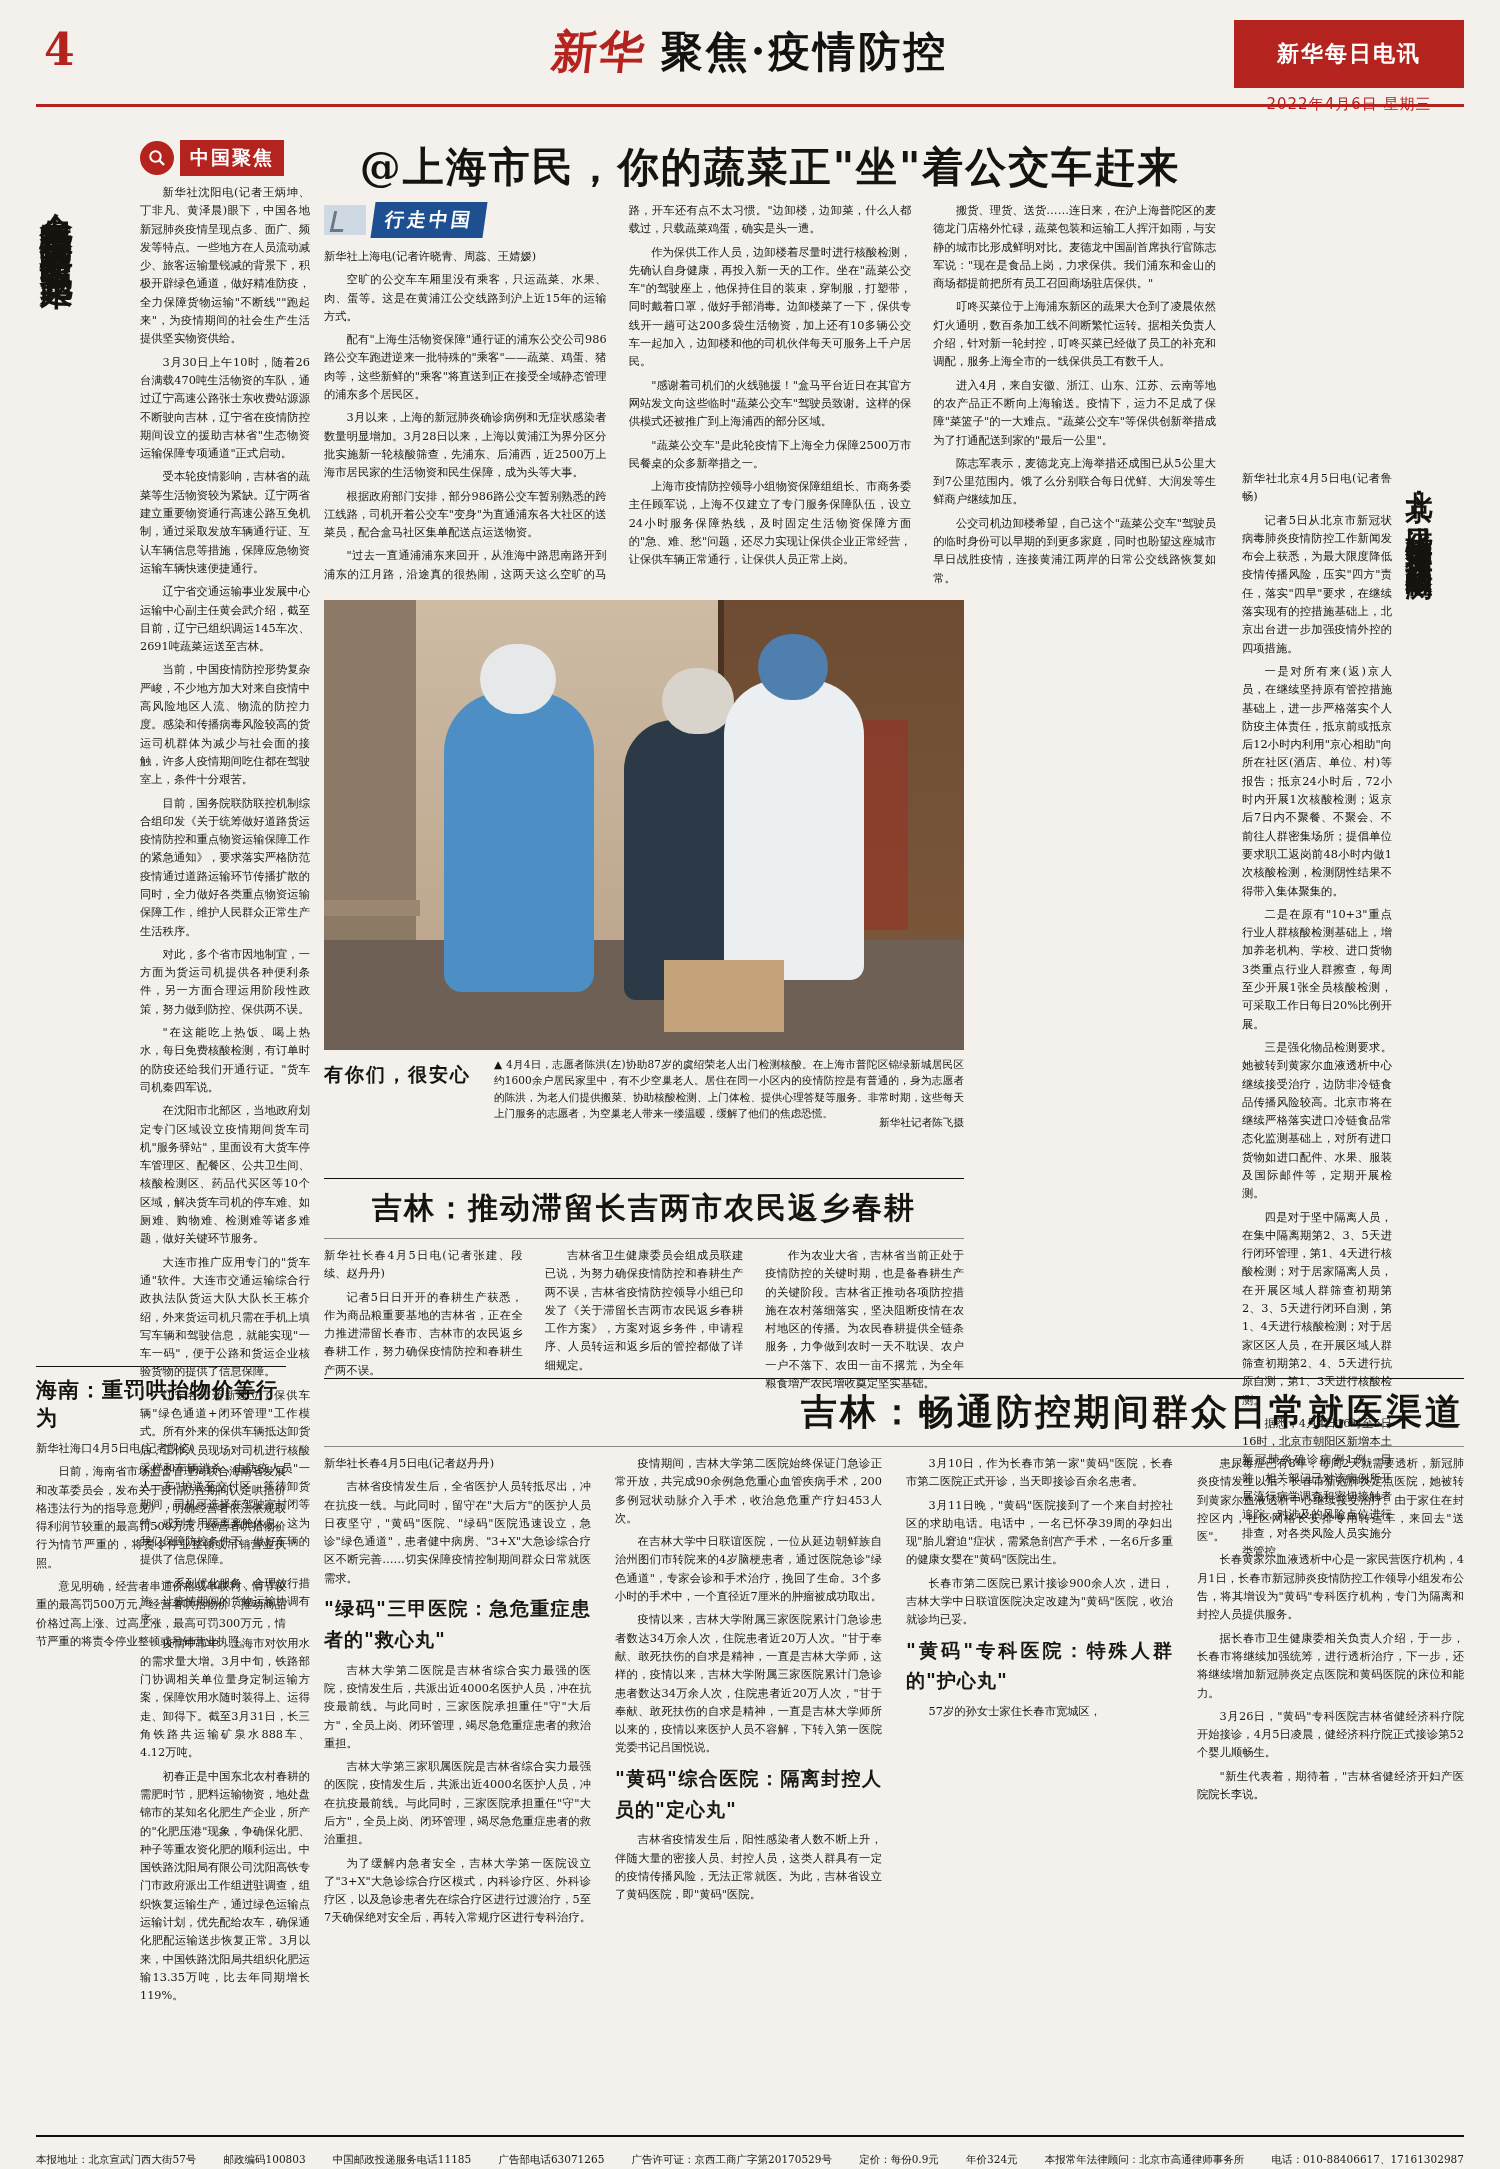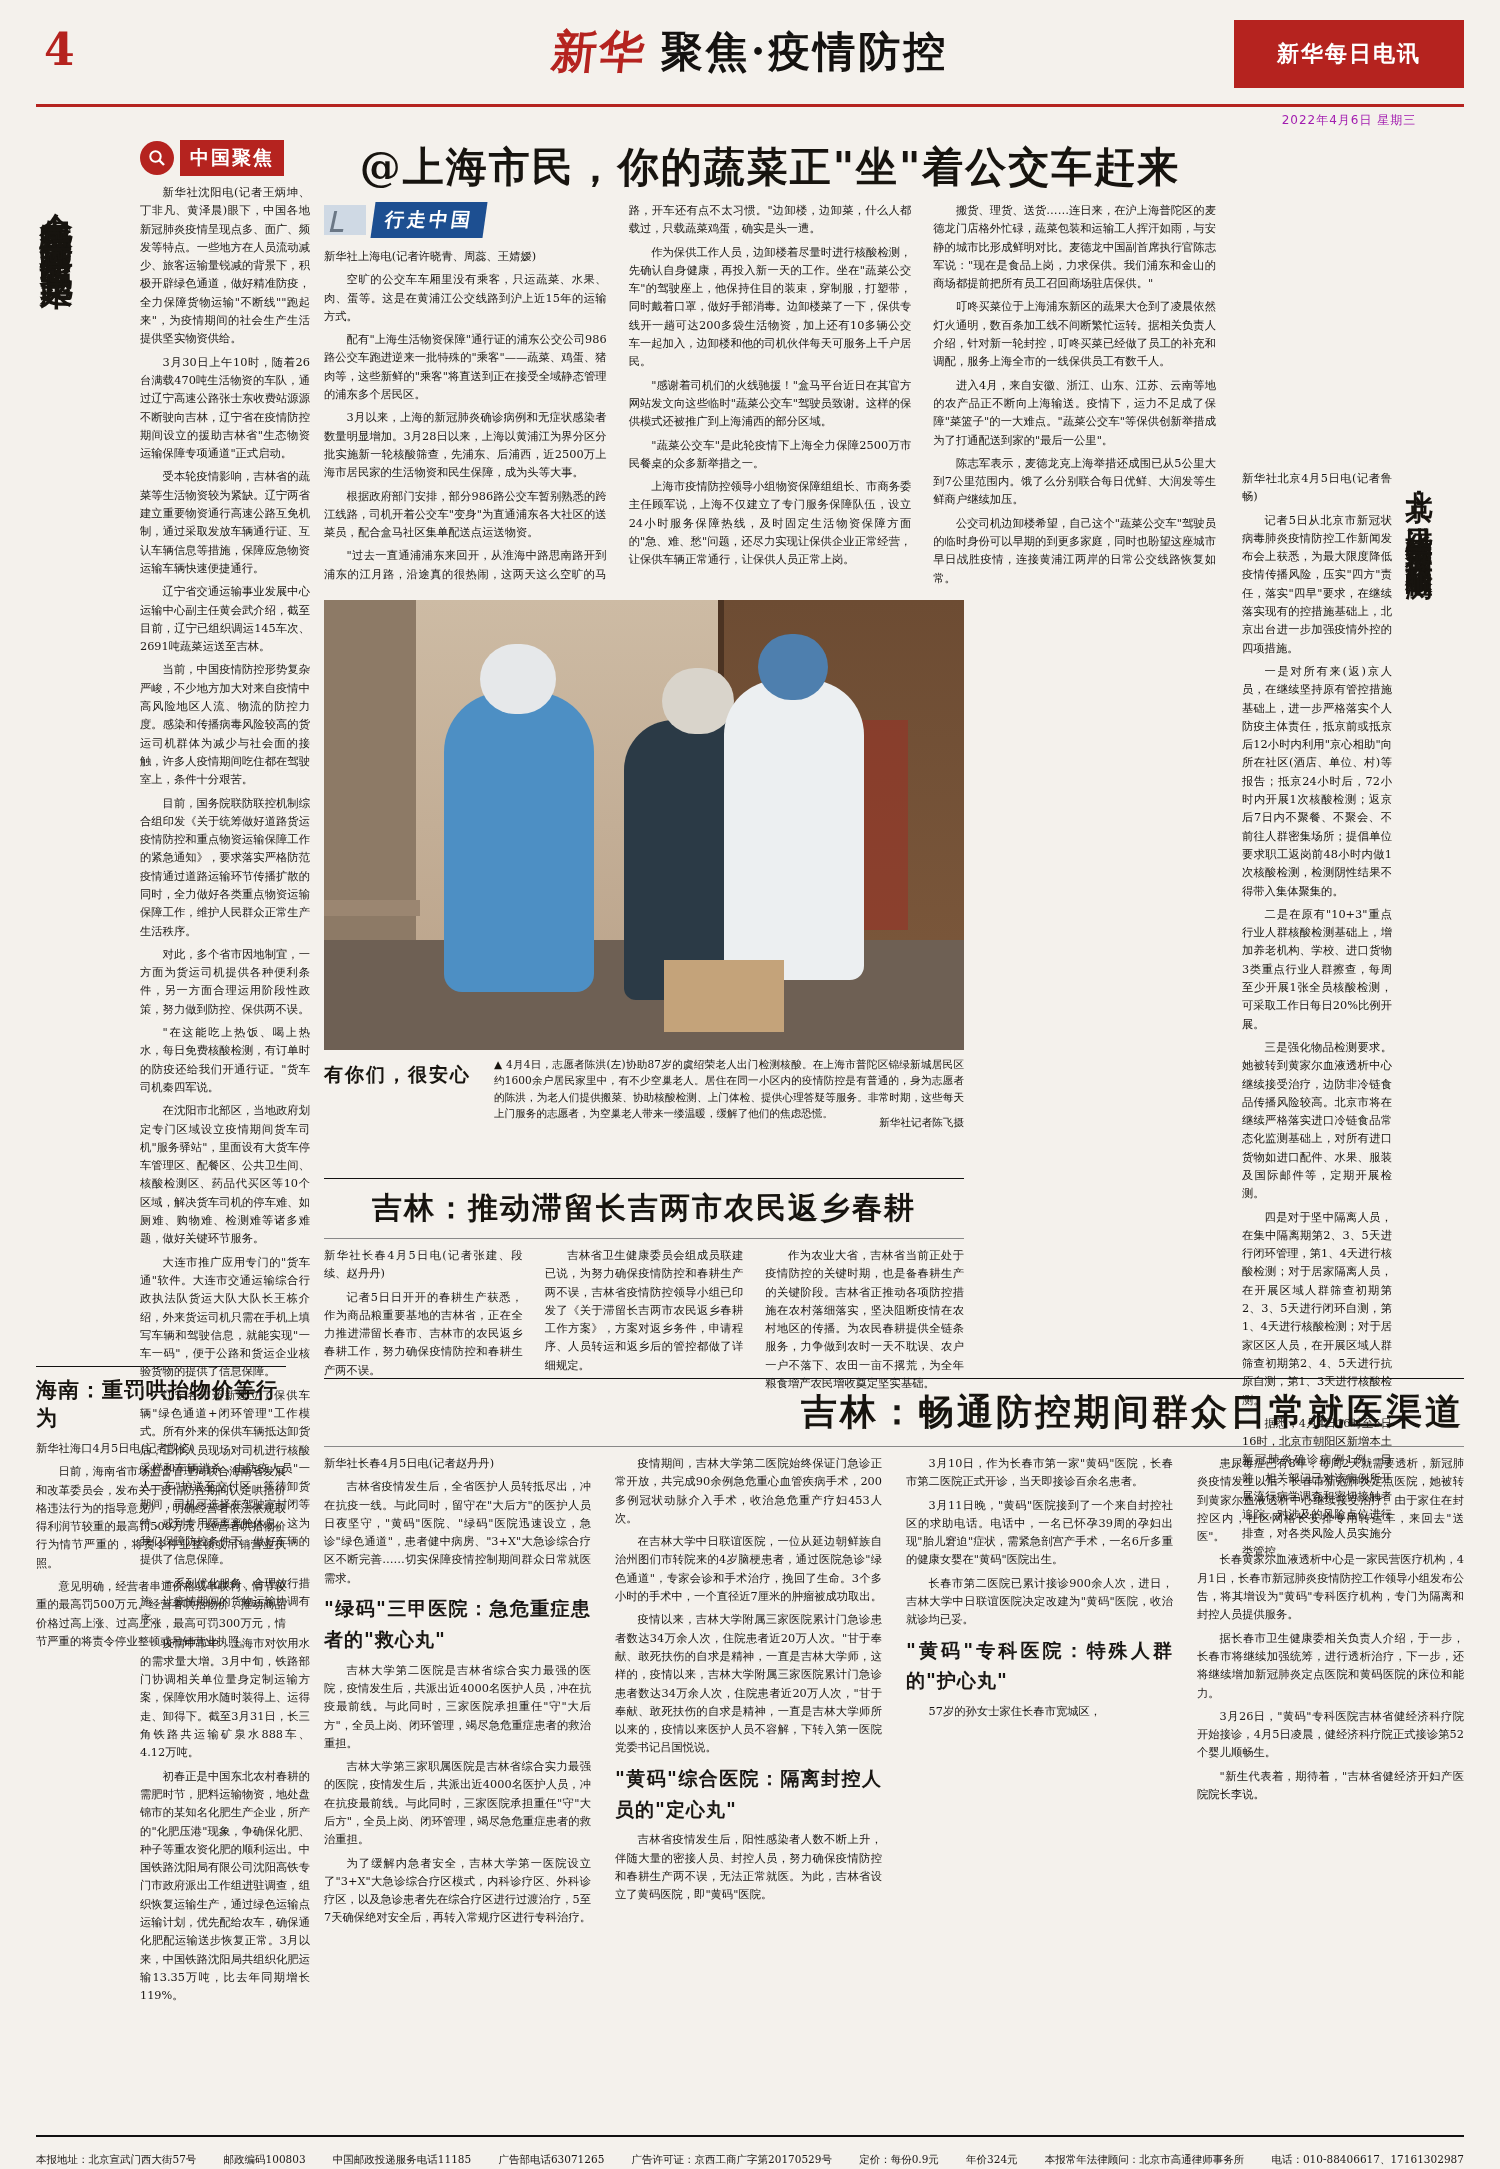--- a/index.html
+++ b/index.html
@@ -40,21 +40,21 @@
     letter-spacing:3px;vertical-align:middle;margin-left:10px;
   }
   .mh-right{
     position:absolute;right:0;top:6px;text-align:center;width:230px;
   }
   .mh-brand{
     background:#b5231f;color:#fff;font-weight:bold;font-size:22px;
     padding:19px 8px;letter-spacing:2px;
     font-family:"DejaVu Serif","Liberation Serif",serif;
   }
-  .mh-date{font-size:12px;color:#a21caf;margin-top:24px;letter-spacing:1px;}
+  .mh-date{font-size:15px;color:#b91c1c;margin-top:7px;letter-spacing:1px;}
 
   
   .content{
     position:absolute;top:126px;left:36px;right:36px;bottom:64px;
   }
 
   
   .col-left{
     position:absolute;left:0;top:0;width:92px;height:1000px;
   }
@@ -372,21 +372,21 @@
             <p>吉林大学第三家职属医院是吉林省综合实力最强的医院，疫情发生后，共派出近4000名医护人员，冲在抗疫最前线。与此同时，三家医院承担重任"守"大后方"，全员上岗、闭环管理，竭尽急危重症患者的救治重担。</p>
             <p>为了缓解内急者安全，吉林大学第一医院设立了"3+X"大急诊综合疗区模式，内科诊疗区、外科诊疗区，以及急诊患者先在综合疗区进行过渡治疗，5至7天确保绝对安全后，再转入常规疗区进行专科治疗。</p>
           </div>
         </div>
         <div style="flex:1">
           <div class="body-text">
             <p>疫情期间，吉林大学第二医院始终保证门急诊正常开放，共完成90余例急危重心血管疾病手术，200多例冠状动脉介入手术，收治急危重产疗妇453人次。</p>
             <p>在吉林大学中日联谊医院，一位从延边朝鲜族自治州图们市转院来的4岁脑梗患者，通过医院急诊"绿色通道"，专家会诊和手术治疗，挽回了生命。3个多小时的手术中，一个直径近7厘米的肿瘤被成功取出。</p>
             <p>疫情以来，吉林大学附属三家医院累计门急诊患者数达34万余人次，住院患者近20万人次。"甘于奉献、敢死扶伤的自求是精神，一直是吉林大学师，这样的，疫情以来，吉林大学附属三家医院累计门急诊患者数达34万余人次，住院患者近20万人次，"甘于奉献、敢死扶伤的自求是精神，一直是吉林大学师所以来的，疫情以来医护人员不容解，下转入第一医院党委书记吕国悦说。</p>
             <div class="sub-head-lg">"黄码"综合医院：隔离封控人员的"定心丸"</div>
-            <p>吉林省疫情发生后，阳性感染者人数不断上升，伴随大量的密接人员、封控人员，努力确保疫情防控和春耕生产两不误，无法正常就医。为此，吉林省设立了黄码医院，即"黄码"医院。</p>
+            <p>吉林省疫情发生后，阳性感染者人数不断上升，伴随大量的密接人员、封控人员，这类人群具有一定的疫情传播风险，无法正常就医。为此，吉林省设立了黄码医院，即"黄码"医院。</p>
           </div>
         </div>
         <div style="flex:1">
           <div class="body-text">
             <p>3月10日，作为长春市第一家"黄码"医院，长春市第二医院正式开诊，当天即接诊百余名患者。</p>
             <p>3月11日晚，"黄码"医院接到了一个来自封控社区的求助电话。电话中，一名已怀孕39周的孕妇出现"胎儿窘迫"症状，需紧急剖宫产手术，一名6斤多重的健康女婴在"黄码"医院出生。</p>
             <p>长春市第二医院已累计接诊900余人次，进日，吉林大学中日联谊医院决定改建为"黄码"医院，收治就诊均已妥。</p>
             <div class="sub-head-lg">"黄码"专科医院：特殊人群的"护心丸"</div>
             <p>57岁的孙女士家住长春市宽城区，</p>
           </div>

